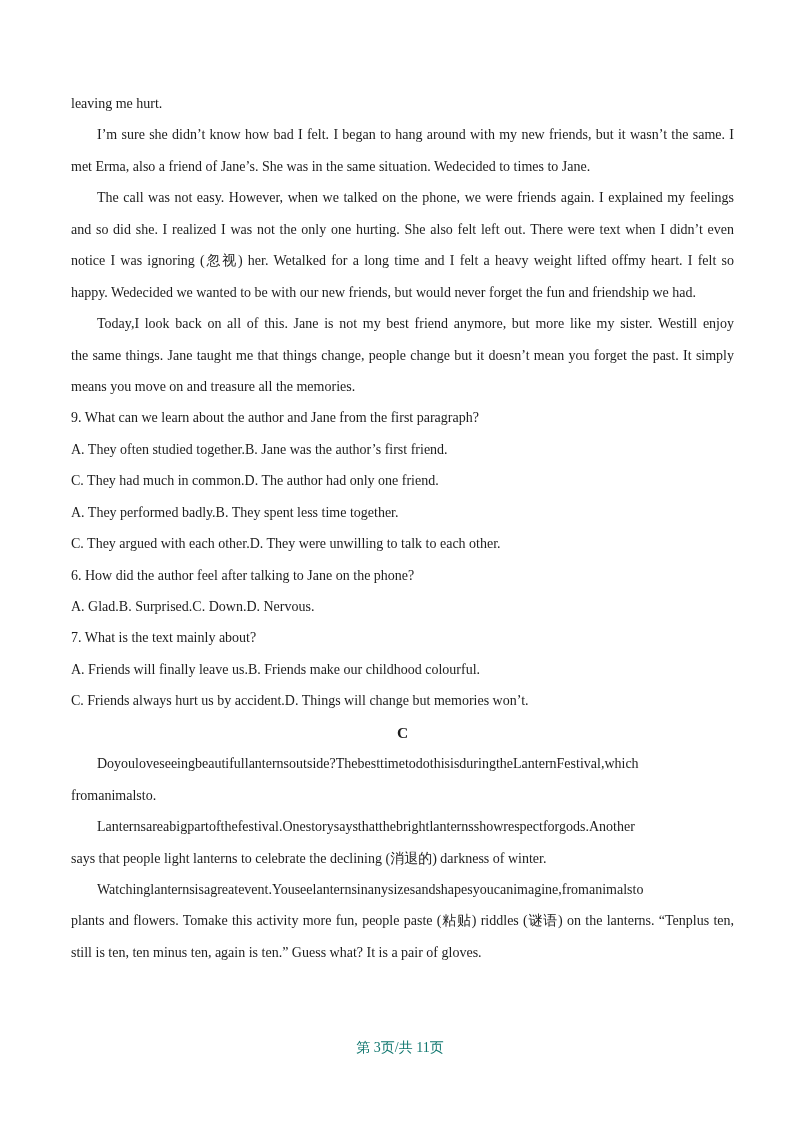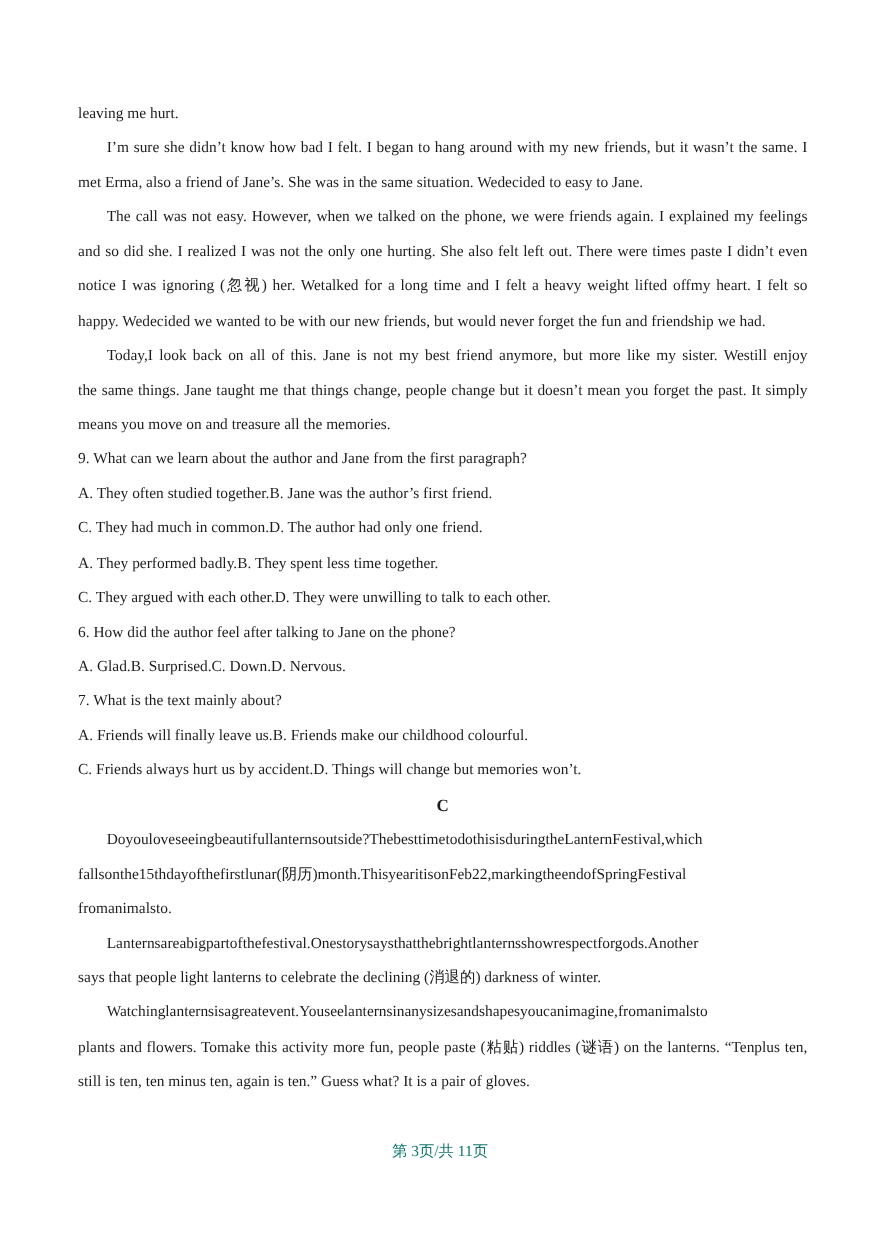--- a/index.html
+++ b/index.html
@@ -45,41 +45,40 @@
     color: #0f766e;
   }
 </style>
 </head>
 <body>
 
 <div class="page">
   <div class="content">
       <div class="line">leaving me hurt.</div>
       <div class="line i j">I’m sure she didn’t know how bad I felt. I began to hang around with my new friends, but it wasn’t the same. I</div>
-      <div class="line">met Erma, also a friend of Jane’s. She was in the same situation. Wedecided to easy to Jane.</div>
+      <div class="line">met Erma, also a friend of Jane’s. She was in the same situation. Wedecided to times to Jane.</div>
       <div class="line i j">The call was not easy. However, when we talked on the phone, we were friends again. I explained my feelings</div>
-      <div class="line j">and so did she. I realized I was not the only one hurting. She also felt left out. There were times paste I didn’t even</div>
+      <div class="line j">and so did she. I realized I was not the only one hurting. She also felt left out. There were text when I didn’t even</div>
       <div class="line j">notice I was ignoring (忽视) her. Wetalked for a long time and I felt a heavy weight lifted offmy heart. I felt so</div>
       <div class="line">happy. Wedecided we wanted to be with our new friends, but would never forget the fun and friendship we had.</div>
       <div class="line i j">Today,I look back on all of this. Jane is not my best friend anymore, but more like my sister. Westill enjoy</div>
       <div class="line j">the same things. Jane taught me that things change, people change but it doesn’t mean you forget the past. It simply</div>
       <div class="line">means you move on and treasure all the memories.</div>
       <div class="line">9. What can we learn about the author and Jane from the first paragraph?</div>
       <div class="line">A. They often studied together.B. Jane was the author’s first friend.</div>
       <div class="line">C. They had much in common.D. The author had only one friend.</div>
       <div class="line">A. They performed badly.B. They spent less time together.</div>
       <div class="line">C. They argued with each other.D. They were unwilling to talk to each other.</div>
       <div class="line">6. How did the author feel after talking to Jane on the phone?</div>
       <div class="line">A. Glad.B. Surprised.C. Down.D. Nervous.</div>
       <div class="line">7. What is the text mainly about?</div>
       <div class="line">A. Friends will finally leave us.B. Friends make our childhood colourful.</div>
       <div class="line">C. Friends always hurt us by accident.D. Things will change but memories won’t.</div>
       <div class="line sec">C</div>
       <div class="line i">Doyouloveseeingbeautifullanternsoutside?ThebesttimetodothisisduringtheLanternFestival,which</div>
-      <div class="line">fallsonthe15thdayofthefirstlunar(阴历)month.ThisyearitisonFeb22,markingtheendofSpringFestival</div>
       <div class="line">fromanimalsto.</div>
       <div class="line i">Lanternsareabigpartofthefestival.Onestorysaysthatthebrightlanternsshowrespectforgods.Another</div>
       <div class="line">says that people light lanterns to celebrate the declining (消退的) darkness of winter.</div>
       <div class="line i">Watchinglanternsisagreatevent.Youseelanternsinanysizesandshapesyoucanimagine,fromanimalsto</div>
       <div class="line j">plants and flowers. Tomake this activity more fun, people paste (粘贴) riddles (谜语) on the lanterns. “Tenplus ten,</div>
       <div class="line">still is ten, ten minus ten, again is ten.” Guess what? It is a pair of gloves.</div>
     </div>
   <div class="footer">第 3页/共 11页</div>
 </div>
 

